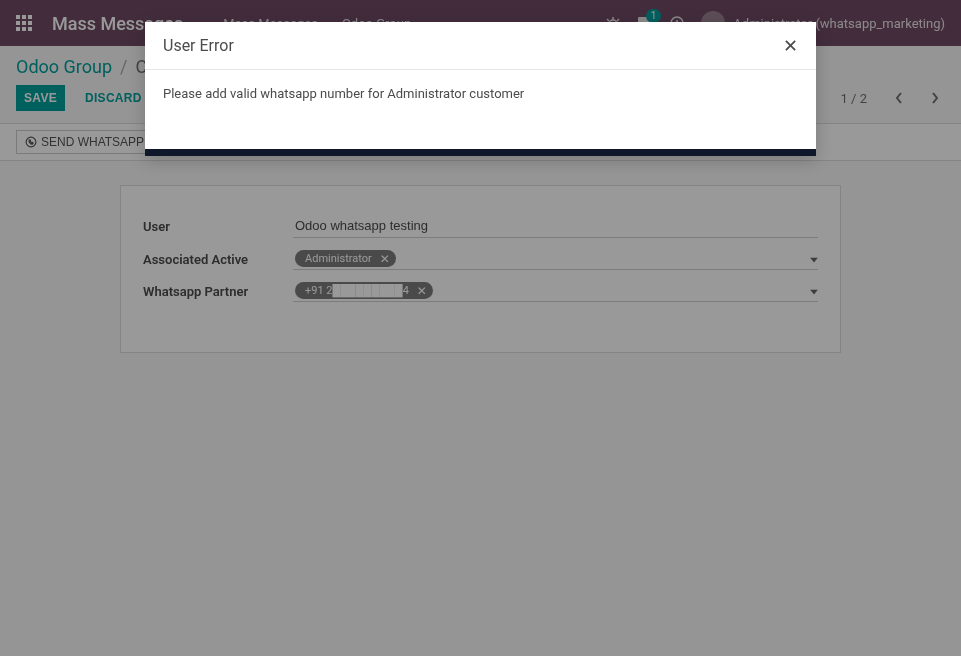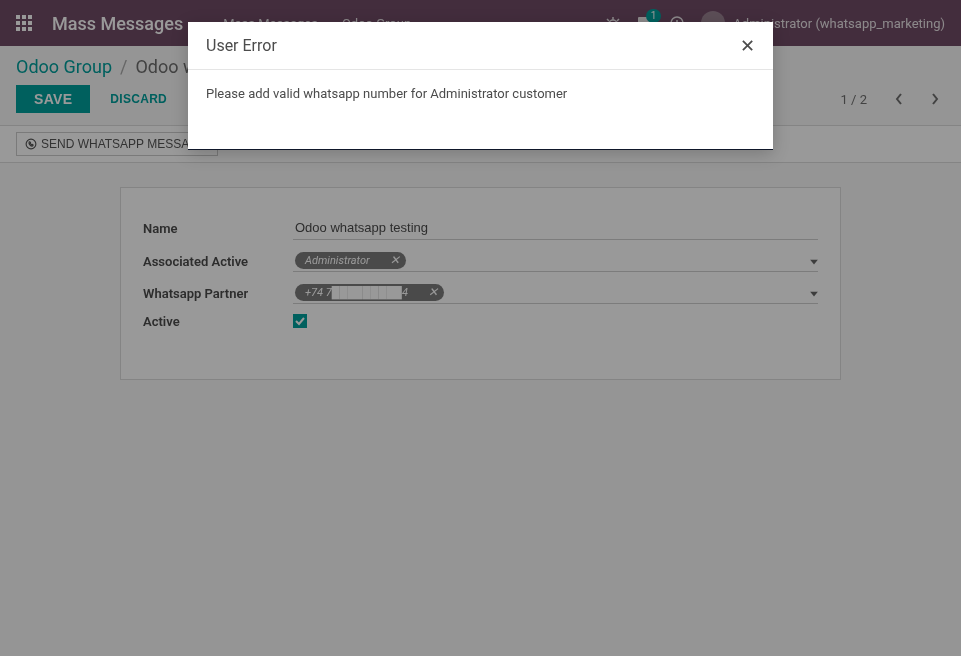--- a/index.html
+++ b/index.html
@@ -104,22 +104,22 @@
   }
   .actions-row .left {
     display: flex;
     align-items: center;
     gap: 6px;
   }
   .btn-primary {
     background: #00a09d;
     color: #fff;
     border: none;
-    padding: 6px 18px;
-    font-size: 14px;
+    padding: 6px 8px;
+    font-size: 12px;
     font-weight: 600;
     cursor: pointer;
     letter-spacing: 0.3px;
   }
   .btn-secondary {
     background: transparent;
     color: #00a09d;
     border: none;
     padding: 6px 14px;
     font-size: 12px;
@@ -193,27 +193,27 @@
     display: flex;
     align-items: center;
     border-bottom: 1px solid #cfcfcf;
     padding: 2px 18px 2px 2px;
     gap: 4px;
     min-height: 22px;
     position: relative;
   }
   .tag {
     display: inline-flex;
+    align-items: center;
     background: #7c7c7c;
     color: #fff;
     border-radius: 10px;
     font-size: 11px;
     padding: 2px 6px 2px 10px;
-    gap: 20px;
-    font-style: italic;
+    gap: 8px;
   }
   .tag .tag-x { cursor: pointer; font-size: 12px; line-height: 1; }
   .dropdown-caret {
     position: absolute;
     right: 0;
     top: 50%;
     transform: translateY(-50%);
     cursor: pointer;
   }
   .checkbox {
@@ -230,40 +230,40 @@
   .modal-backdrop {
     position: absolute;
     inset: 0;
     background: rgba(0,0,0,0.4);
     display: flex;
     justify-content: center;
     align-items: flex-start;
     padding-top: 22px;
   }
   .modal {
-    width: 585px;
+    width: 671px;
     background: #fff;
     box-shadow: 0 4px 16px rgba(0,0,0,0.2);
   }
   .modal-header {
     padding: 14px 18px;
     display: flex;
     justify-content: space-between;
     align-items: center;
   }
   .modal-header .title { font-size: 16px; color: #4c4c4c; }
   .modal-header .close {
     font-size: 18px;
     cursor: pointer;
     color: #4c4c4c;
     line-height: 1;
   }
   .modal-body {
     border-top: 1px solid #e5e5e5;
-    border-bottom: 1px solid #0f172a;
+    border-bottom: 7px solid #0f172a;
     padding: 16px 18px 48px 18px;
     font-size: 13px;
     color: #4c4c4c;
   }
   .modal-footer {
     padding: 12px 18px 14px 18px;
   }
   .modal-footer .btn-primary {
     border: 1px solid #017e84;
   }
@@ -350,21 +350,21 @@
         <path d="M5.5 5.5 c0 0 0.5 -1 1.5 0 c1 1 0 1.5 0 1.5 s1 1.5 2 2 c0 0 0.5 -1 1.5 0 c1 1 -0.5 1.5 -0.5 1.5 c-1 0.5 -3 -0.5 -4 -2 c-1 -1.5 -0.5 -3 -0.5 -3 z"></path>
       </svg>
     <span>SEND WHATSAPP MESSAGE</span>
   </button>
 </div>
 
 <div class="form-sheet-wrap">
   <div class="form-sheet">
 
     <div class="form-row">
-      <label>Name</label>
+      <label>User</label>
       <div class="field">
         <input class="text-input" value="Odoo whatsapp testing" style="">
       </div>
     </div>
 
     <div class="form-row">
       <label>Associated Active</label>
       <div class="field">
         <div class="tag-field">
           <span class="tag">
@@ -378,42 +378,32 @@
           </span>
         </div>
       </div>
     </div>
 
     <div class="form-row">
       <label>Whatsapp Partner</label>
       <div class="field">
         <div class="tag-field">
           <span class="tag">
-            <span>+74 7█████████4</span>
+            <span>+91 2█████████4</span>
             <span class="tag-x">✕</span>
           </span>
           <span class="dropdown-caret">
             <svg width="8" height="6" viewBox="0 0 8 6" fill="#666">
                 <path d="M0 0 L8 0 L4 5 Z"></path>
               </svg>
           </span>
         </div>
       </div>
     </div>
 
-    <div class="form-row">
-      <label>Active</label>
-      <div class="field">
-        <span class="checkbox">
-          <svg viewBox="0 0 10 10" fill="none" stroke="#fff" stroke-width="2">
-              <path d="M1 5 L4 8 L9 2"></path>
-            </svg>
-        </span>
-      </div>
-    </div>
 
   </div>
 </div>
 
 <div class="modal-backdrop">
   <div class="modal">
     <div class="modal-header">
       <span class="title">User Error</span>
       <span class="close">✕</span>
     </div>

